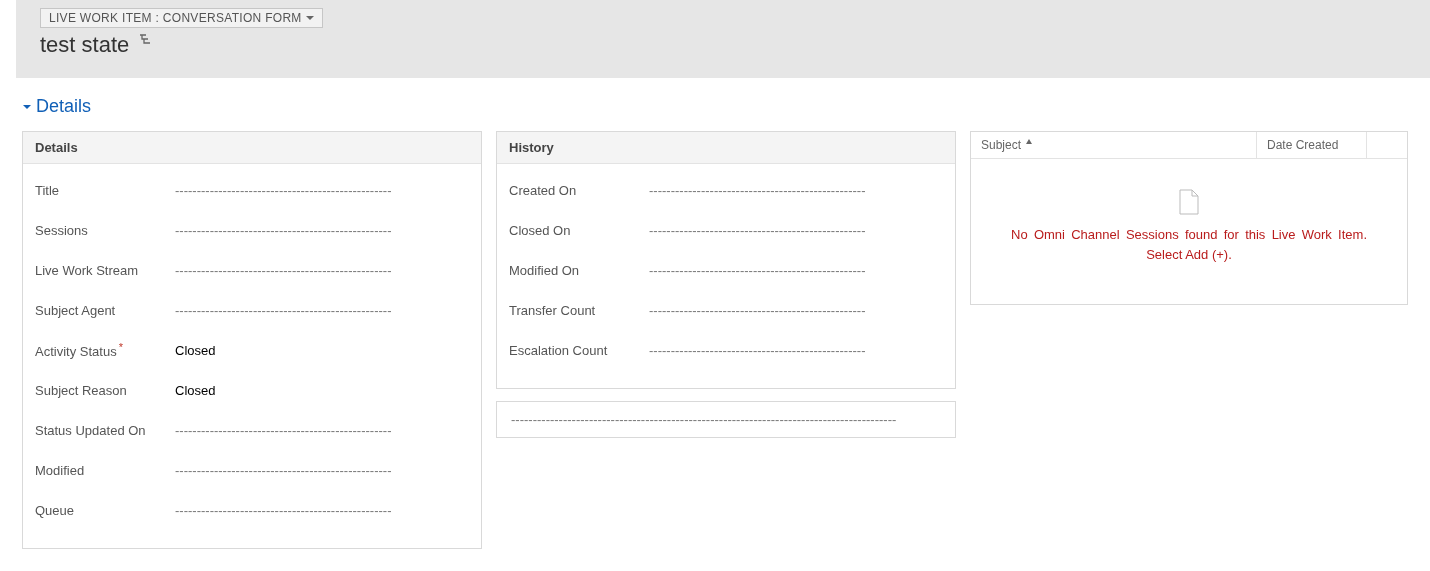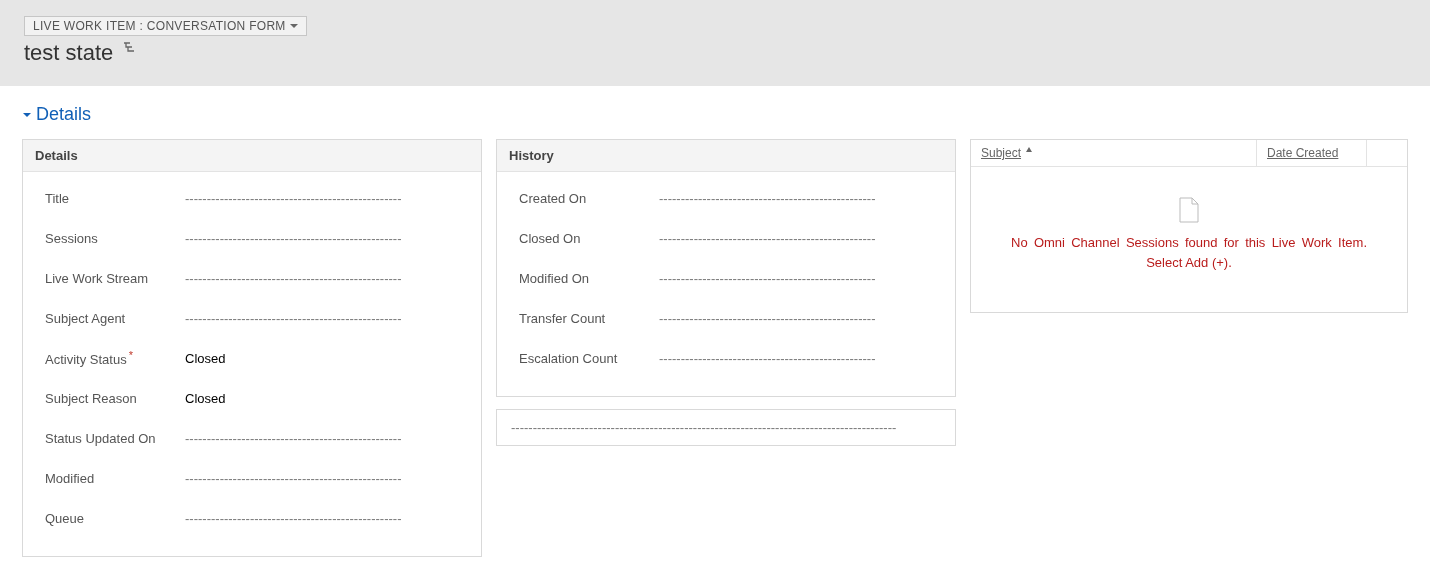--- a/index.html
+++ b/index.html
@@ -1,17 +1,17 @@
 <!DOCTYPE html>
 <html><head>
 <meta charset="utf-8">
 <style>
   * { box-sizing: border-box; margin: 0; padding: 0; }
   body { font-family: "Segoe UI", Arial, sans-serif; font-size: 13px; color: #444; background: #fff; }
-  .header-region { background: #e6e6e6; padding: 16px 24px 20px 24px; }
+  .header-region { background: #e6e6e6; padding: 8px 24px 20px 24px; margin-left: 16px; }
   .form-selector {
     display: inline-flex; align-items: center;
     border: 1px solid #c6c6c6; background: #f2f2f2;
     padding: 2px 8px; font-size: 12px; letter-spacing: 0.3px;
     color: #555; cursor: pointer;
   }
   .form-selector svg { margin-left: 4px; }
   .record-title-row { display: flex; align-items: flex-start; margin-top: 4px; }
   .record-title { font-size: 22px; font-weight: 300; color: #333; }
   .hierarchy-btn { margin-left: 10px; color: #666; cursor: pointer; display:inline-flex; }
@@ -24,40 +24,40 @@
   .panel-col1 { flex: 0 0 460px; }
   .panel-col2 { flex: 0 0 460px; }
   .panel-col3 { flex: 1; }
   .panel-header {
     background: #f4f4f4; border-bottom: 1px solid #e3e3e3;
     padding: 8px 12px; font-size: 13px; font-weight: 600; color: #444;
     display:flex; align-items:center; justify-content:space-between;
   }
   .panel-body { padding: 6px 12px 18px 12px; }
   .field-row { display: flex; align-items: center; min-height: 40px; }
-  .field-label { flex: 0 0 140px; color: #555; font-size: 13px; margin-left: 10px; }
+  .field-label { flex: 0 0 140px; color: #555; font-size: 13px; }
   .required-mark { color: #c0392b; font-size: 11px; vertical-align: super; margin-left: 2px; }
   .field-value { flex: 1; color: #000000; font-size: 13px; }
   .field-value.empty {
     color: #777; letter-spacing: 0px;
     overflow: hidden; white-space: nowrap;
   }
   .extra-box {
     margin-top: 12px; border: 1px solid #d9d9d9;
     padding: 10px 14px; color: #777;
     overflow:hidden; white-space:nowrap;
   }
   .grid-toolbar-icon { color:#555; cursor:pointer; display:inline-flex; }
   .grid-header-row {
     display:flex; border-bottom:1px solid #e3e3e3;
     font-size:12px; color:#666; background:#fff;
   }
   .grid-header-cell {
     padding:6px 10px; border-right:1px solid #e3e3e3;
-    display:flex; align-items:flex-start; gap:4px; cursor:pointer;text-decoration:underline;
+    display:flex; align-items:flex-start; gap:4px; cursor:pointer;
   }
   .grid-header-cell:last-child { border-right:none; flex:0 0 40px; }
   .grid-header-subject { flex:1; }
   .grid-header-date { flex:0 0 110px; }
   .grid-empty {
     text-align:center; padding:30px 40px 40px 40px;
     color:#b91c1c; font-size:13px; line-height:1.5;
   }
   .grid-empty svg { display:block; margin:0 auto 10px auto; }
   .grid-empty-text { text-align:justify; text-align-last:center; }

